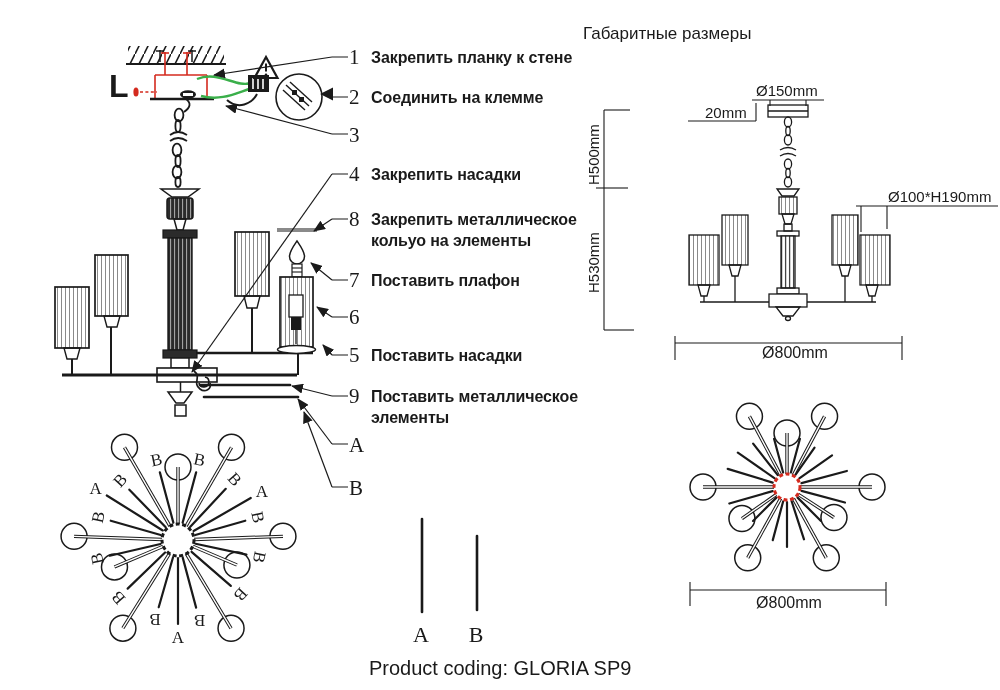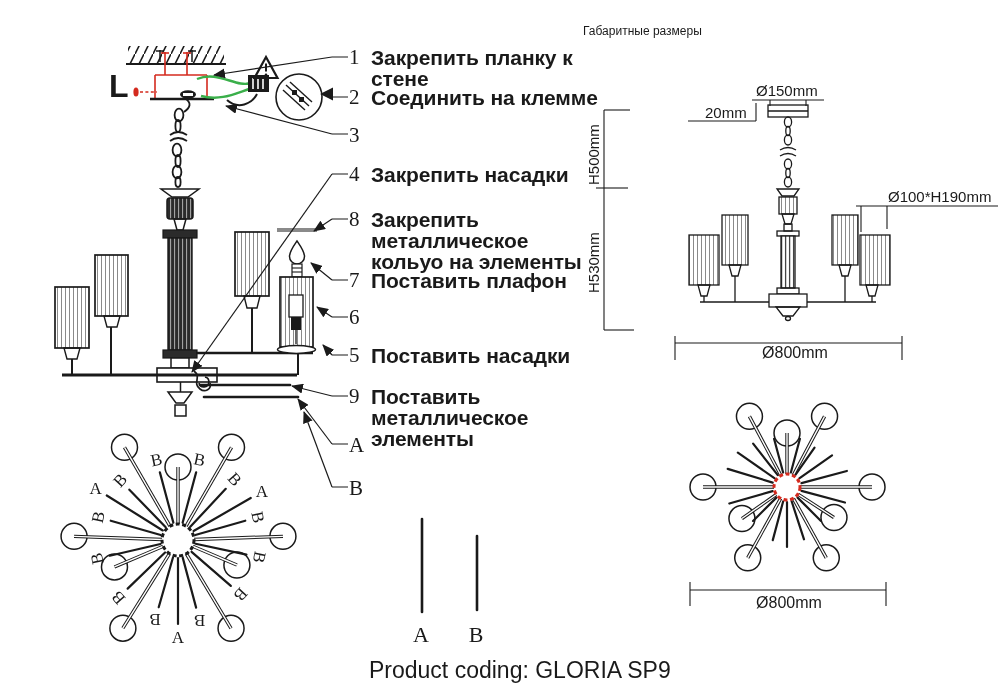--- a/index.html
+++ b/index.html
@@ -1,23 +1,23 @@
 <!DOCTYPE html>
 <html><head>
 <meta charset="utf-8">
 <style>
   html,body{margin:0;padding:0;background:#fff}
   .canvas{position:relative;width:1000px;height:690px;background:#fff;overflow:hidden;
           font-family:"Liberation Sans",sans-serif;color:#1a1a1a}
   svg.art{position:absolute;left:0;top:0}
-  .title{position:absolute;left:583px;top:24px;font-size:12px;white-space:nowrap}
-  .product{position:absolute;left:369px;top:657px;font-size:23px;white-space:nowrap}
+  .title{position:absolute;left:583px;top:24px;font-size:17px;white-space:nowrap}
+  .product{position:absolute;left:369px;top:657px;font-size:20px;white-space:nowrap}
   .step{position:absolute;left:349px;display:flex;align-items:flex-start;width:262px}
   .step .num{font-family:"Liberation Serif",serif;font-size:21px;line-height:20px;flex:none;min-width:13px}
-  .step .txt{font-weight:700;font-size:21px;line-height:21px;margin-left:9px;width:228px;letter-spacing:-0.1px}
+  .step .txt{font-weight:700;font-size:16px;line-height:21px;margin-left:9px;width:228px;letter-spacing:-0.1px}
   text{font-family:"Liberation Sans",sans-serif;fill:#1a1a1a}
   .dim{font-size:15px}
   .dim16{font-size:16px}
   .wall{font-size:32px;font-weight:600}
   .rodlbl{font-family:"Liberation Serif",serif;font-size:22px}
   .starlbl{font-family:"Liberation Serif",serif;font-size:17px}
 </style>
 </head>
 <body>
 

